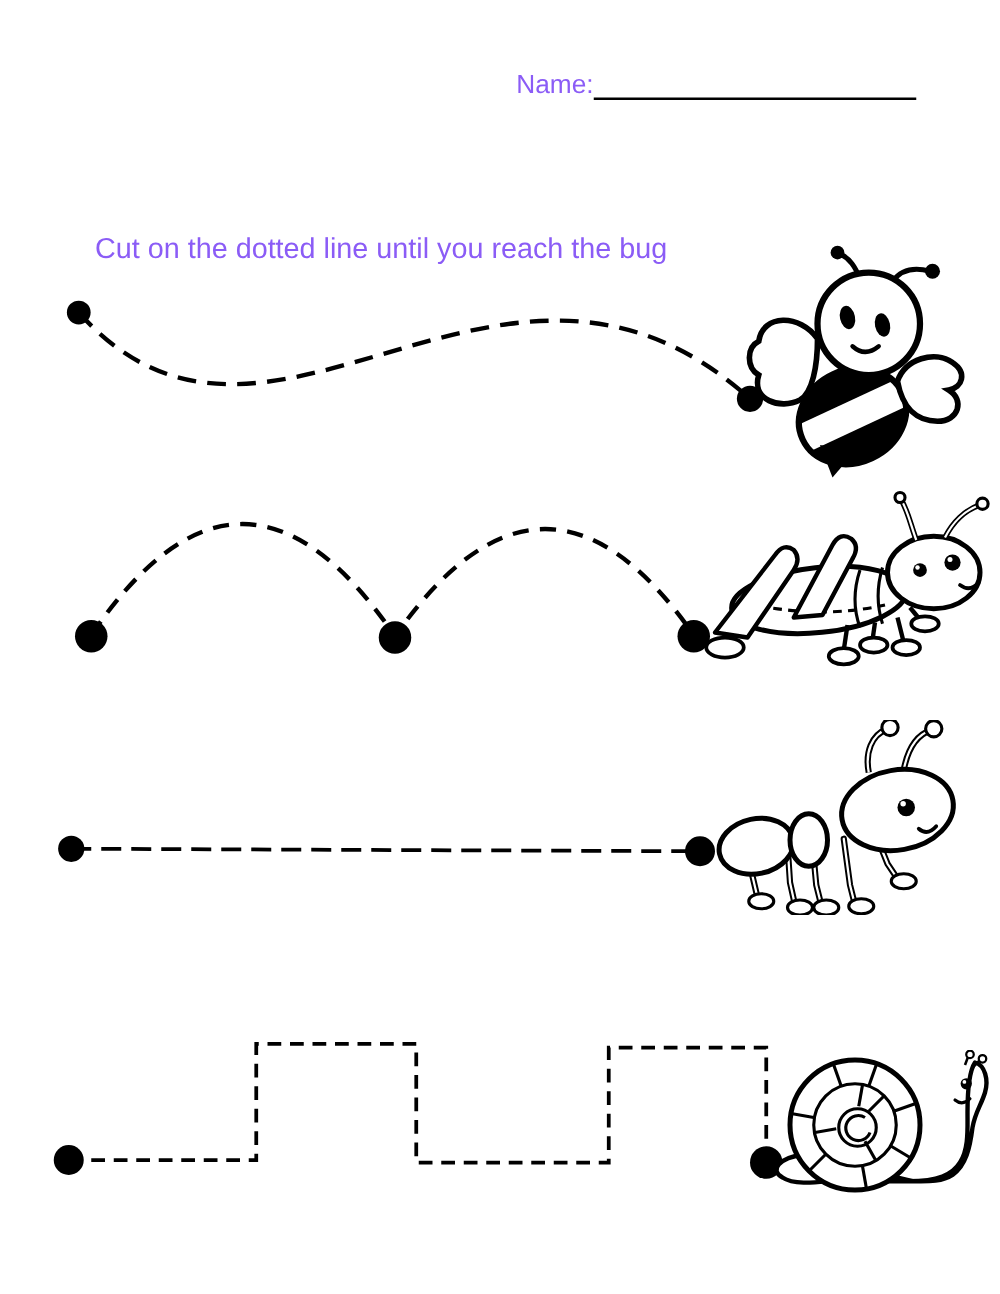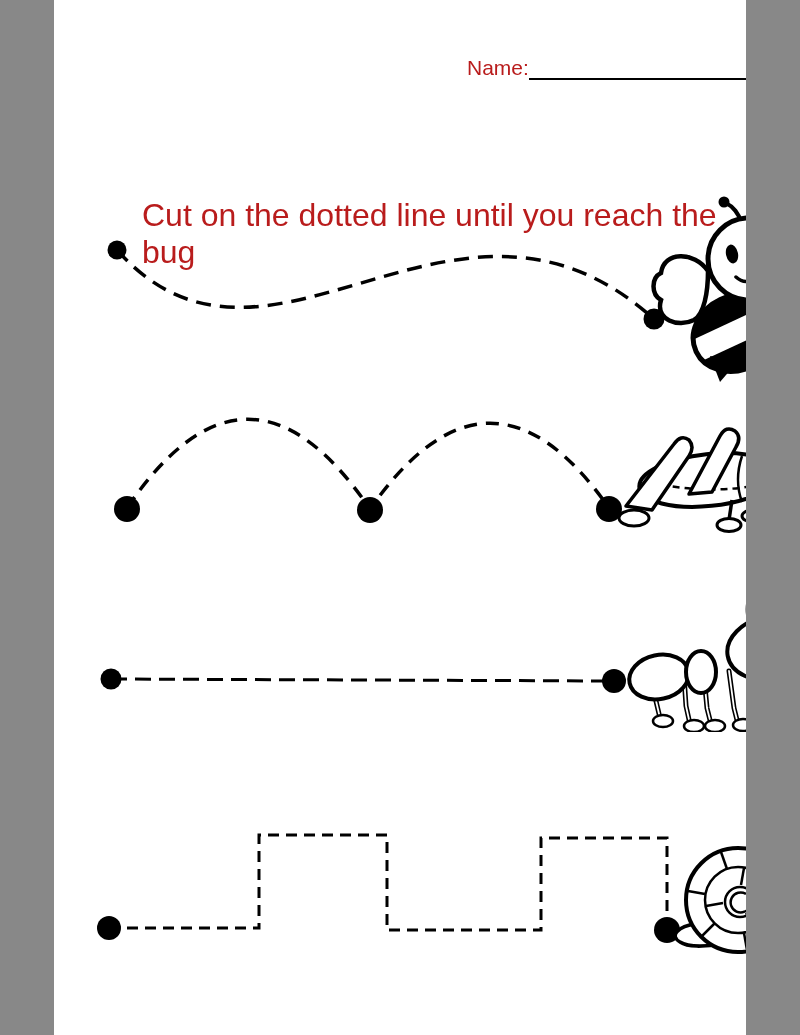--- a/index.html
+++ b/index.html
@@ -1,26 +1,26 @@
 <!DOCTYPE html>
 <html><head>
 <meta charset="utf-8">
 <style>
   html,body{margin:0;padding:0;background:#888;}
   .page{
-    position:relative;width:692px;height:1035px;margin:0 auto;
+    position:relative;width:800px;height:1035px;margin:0 auto;
     background:#ffffff;overflow:hidden;
-    font-family:"Liberation Sans", sans-serif;color:#b91c1c;
+    font-family:"Liberation Sans", sans-serif;color:#8b5cf6;
   }
   .name-row{position:absolute;left:413px;top:56px;display:flex;align-items:flex-end;}
   .name-label{font-size:21px;line-height:24px;}
   .name-line{display:inline-block;width:258px;height:22px;border-bottom:2.5px solid #000;}
   .title{position:absolute;left:0;top:119px;width:800px;margin:0;text-align:center;
          font-size:30px;font-weight:400;letter-spacing:.5px;}
-  .instruction{position:absolute;left:76px;top:185px;margin:12px;font-size:32px;}
+  .instruction{position:absolute;left:76px;top:185px;margin:0;font-size:23px;}
   svg.layer{position:absolute;left:0;top:0;}
   svg.bug{position:absolute;}
 </style>
 </head>
 <body>
 
 <div class="page">
 
   <div class="name-row">
     <span class="name-label">Name:</span>

